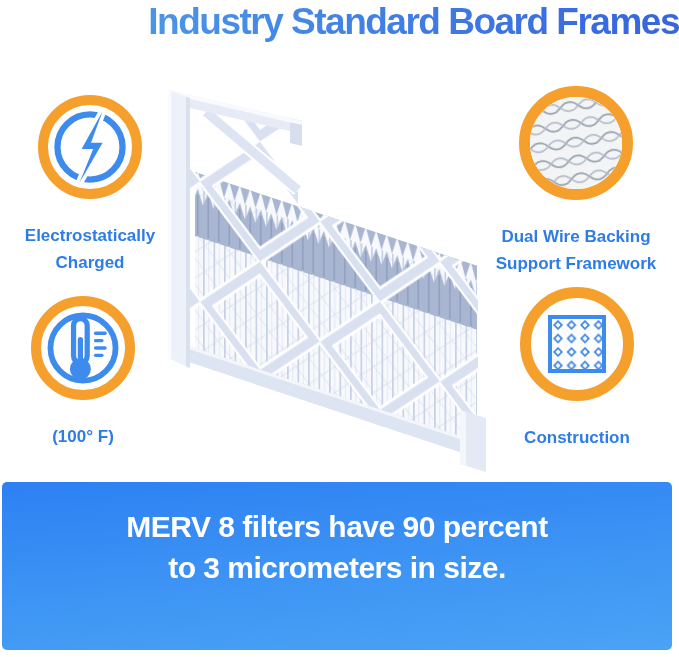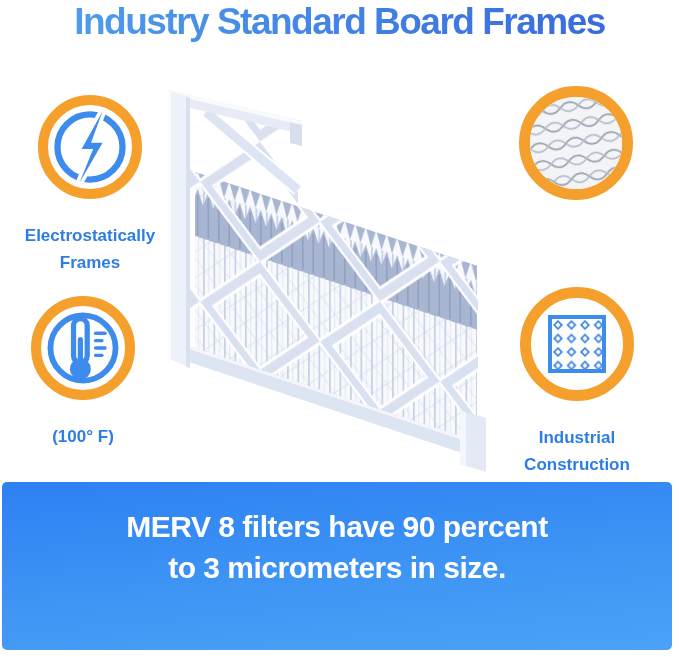--- a/index.html
+++ b/index.html
@@ -1,20 +1,20 @@
 <!DOCTYPE html>
 <html><head>
 <meta charset="utf-8">
 <style>
   * { margin:0; padding:0; box-sizing:border-box; }
   body { background:#fff; font-family:"Liberation Sans", sans-serif; }
   .page { position:relative; width:679px; height:657px; background:#fff; overflow:hidden; }
 
   .title {
-    position:absolute; top:0; left:0; width:100%; text-align:center;
+    position:absolute; top:0; left:0; width:100%; text-align:right;
     font-size:37px; font-weight:bold; letter-spacing:-1.5px; line-height:44px;
     background:linear-gradient(90deg,#4FA0EB 5%,#3766DF 95%);
     -webkit-background-clip:text; background-clip:text; color:transparent;
   }
 
   .feature { position:absolute; text-align:center; }
   .f1 { left:8px;   top:95px;  width:164px; }
   .f2 { left:490px; top:86px;  width:172px; }
   .f3 { left:4px;   top:296px; width:158px; }
   .f4 { left:492px; top:287px; width:170px; }
@@ -50,21 +50,21 @@
   <div class="feature f1">
     <div class="ring ring-sm">
       <svg width="84" height="84" viewBox="0 0 80 80">
         <circle cx="40" cy="40" r="31" fill="none" stroke="#3E8BEE" stroke-width="6"></circle>
         <polygon points="52,6 32,42 43,42 30,74 52,36 41,36" fill="none" stroke="#ffffff" stroke-width="7" stroke-linejoin="round"></polygon>
         <polygon points="52,6 32,42 43,42 30,74 52,36 41,36" fill="#3E8BEE"></polygon>
       </svg>
     </div>
     <div class="flabel">
       <div>Electrostatically</div>
-      <div>Frames</div>
+      <div>Charged</div>
     </div>
   </div>
 
   <div class="feature f2">
     <div class="ring ring-lg">
       <svg width="92" height="92" viewBox="0 0 92 92">
         <defs>
           <clipPath id="meshClip">
               <circle cx="46" cy="46" r="46"></circle>
             </clipPath>
@@ -74,20 +74,24 @@
           </pattern>
         </defs>
         <g clip-path="url(#meshClip)">
           <rect width="92" height="92" fill="#f2f4f6"></rect>
           <g transform="rotate(-9 46 46)">
             <rect x="-20" y="-20" width="140" height="140" fill="url(#meshPat)"></rect>
             <rect x="-11" y="-11" width="140" height="140" fill="url(#meshPat)" opacity="0.55"></rect>
           </g>
         </g>
       </svg>
+    </div>
+    <div class="flabel">
+      <div>Dual Wire Backing</div>
+      <div>Support Framework</div>
     </div>
   </div>
 
   <div class="feature f3">
     <div class="ring ring-sm">
       <svg width="84" height="84" viewBox="0 0 80 80">
         <circle cx="40" cy="40" r="31" fill="none" stroke="#3E8BEE" stroke-width="5.5"></circle>
         <rect x="31" y="12" width="13" height="42" rx="6.5" fill="#ffffff" stroke="#3E8BEE" stroke-width="5"></rect>
         <circle cx="37.5" cy="60" r="10" fill="#3E8BEE"></circle>
         <line x1="37.5" y1="32" x2="37.5" y2="56" stroke="#3E8BEE" stroke-width="5" stroke-linecap="round"></line>
@@ -112,21 +116,20 @@
           <pattern id="diagPat" width="13.5" height="13.5" patternUnits="userSpaceOnUse">
             <path d="M-3,6.75 L6.75,-3 M6.75,16.5 L16.5,6.75 M-3,6.75 L6.75,16.5 M6.75,-3 L16.5,6.75" stroke="#3e86e4" stroke-width="1.7" fill="none"></path>
           </pattern>
         </defs>
         <rect x="19" y="19" width="54" height="54" fill="#fdfdfe"></rect>
         <rect x="19" y="19" width="54" height="54" fill="url(#diagPat)" clip-path="url(#sqClip)"></rect>
         <rect x="19" y="19" width="54" height="54" fill="none" stroke="#3E8BEE" stroke-width="4"></rect>
       </svg>
     </div>
     <div class="flabel">
-      <div>Industrial</div>
       <div>Construction</div>
     </div>
   </div>
 
   <svg class="filter-art" width="400" height="420" viewBox="0 0 400 420">
     <defs>
       <pattern id="pp" width="10.5" height="40" patternUnits="userSpaceOnUse">
         <rect width="10.5" height="40" fill="#f7f9fd"></rect>
         <rect x="0" width="1.7" height="40" fill="#c7d0e4"></rect>
         <rect x="5.3" width="1" height="40" fill="#e4e9f4"></rect>

